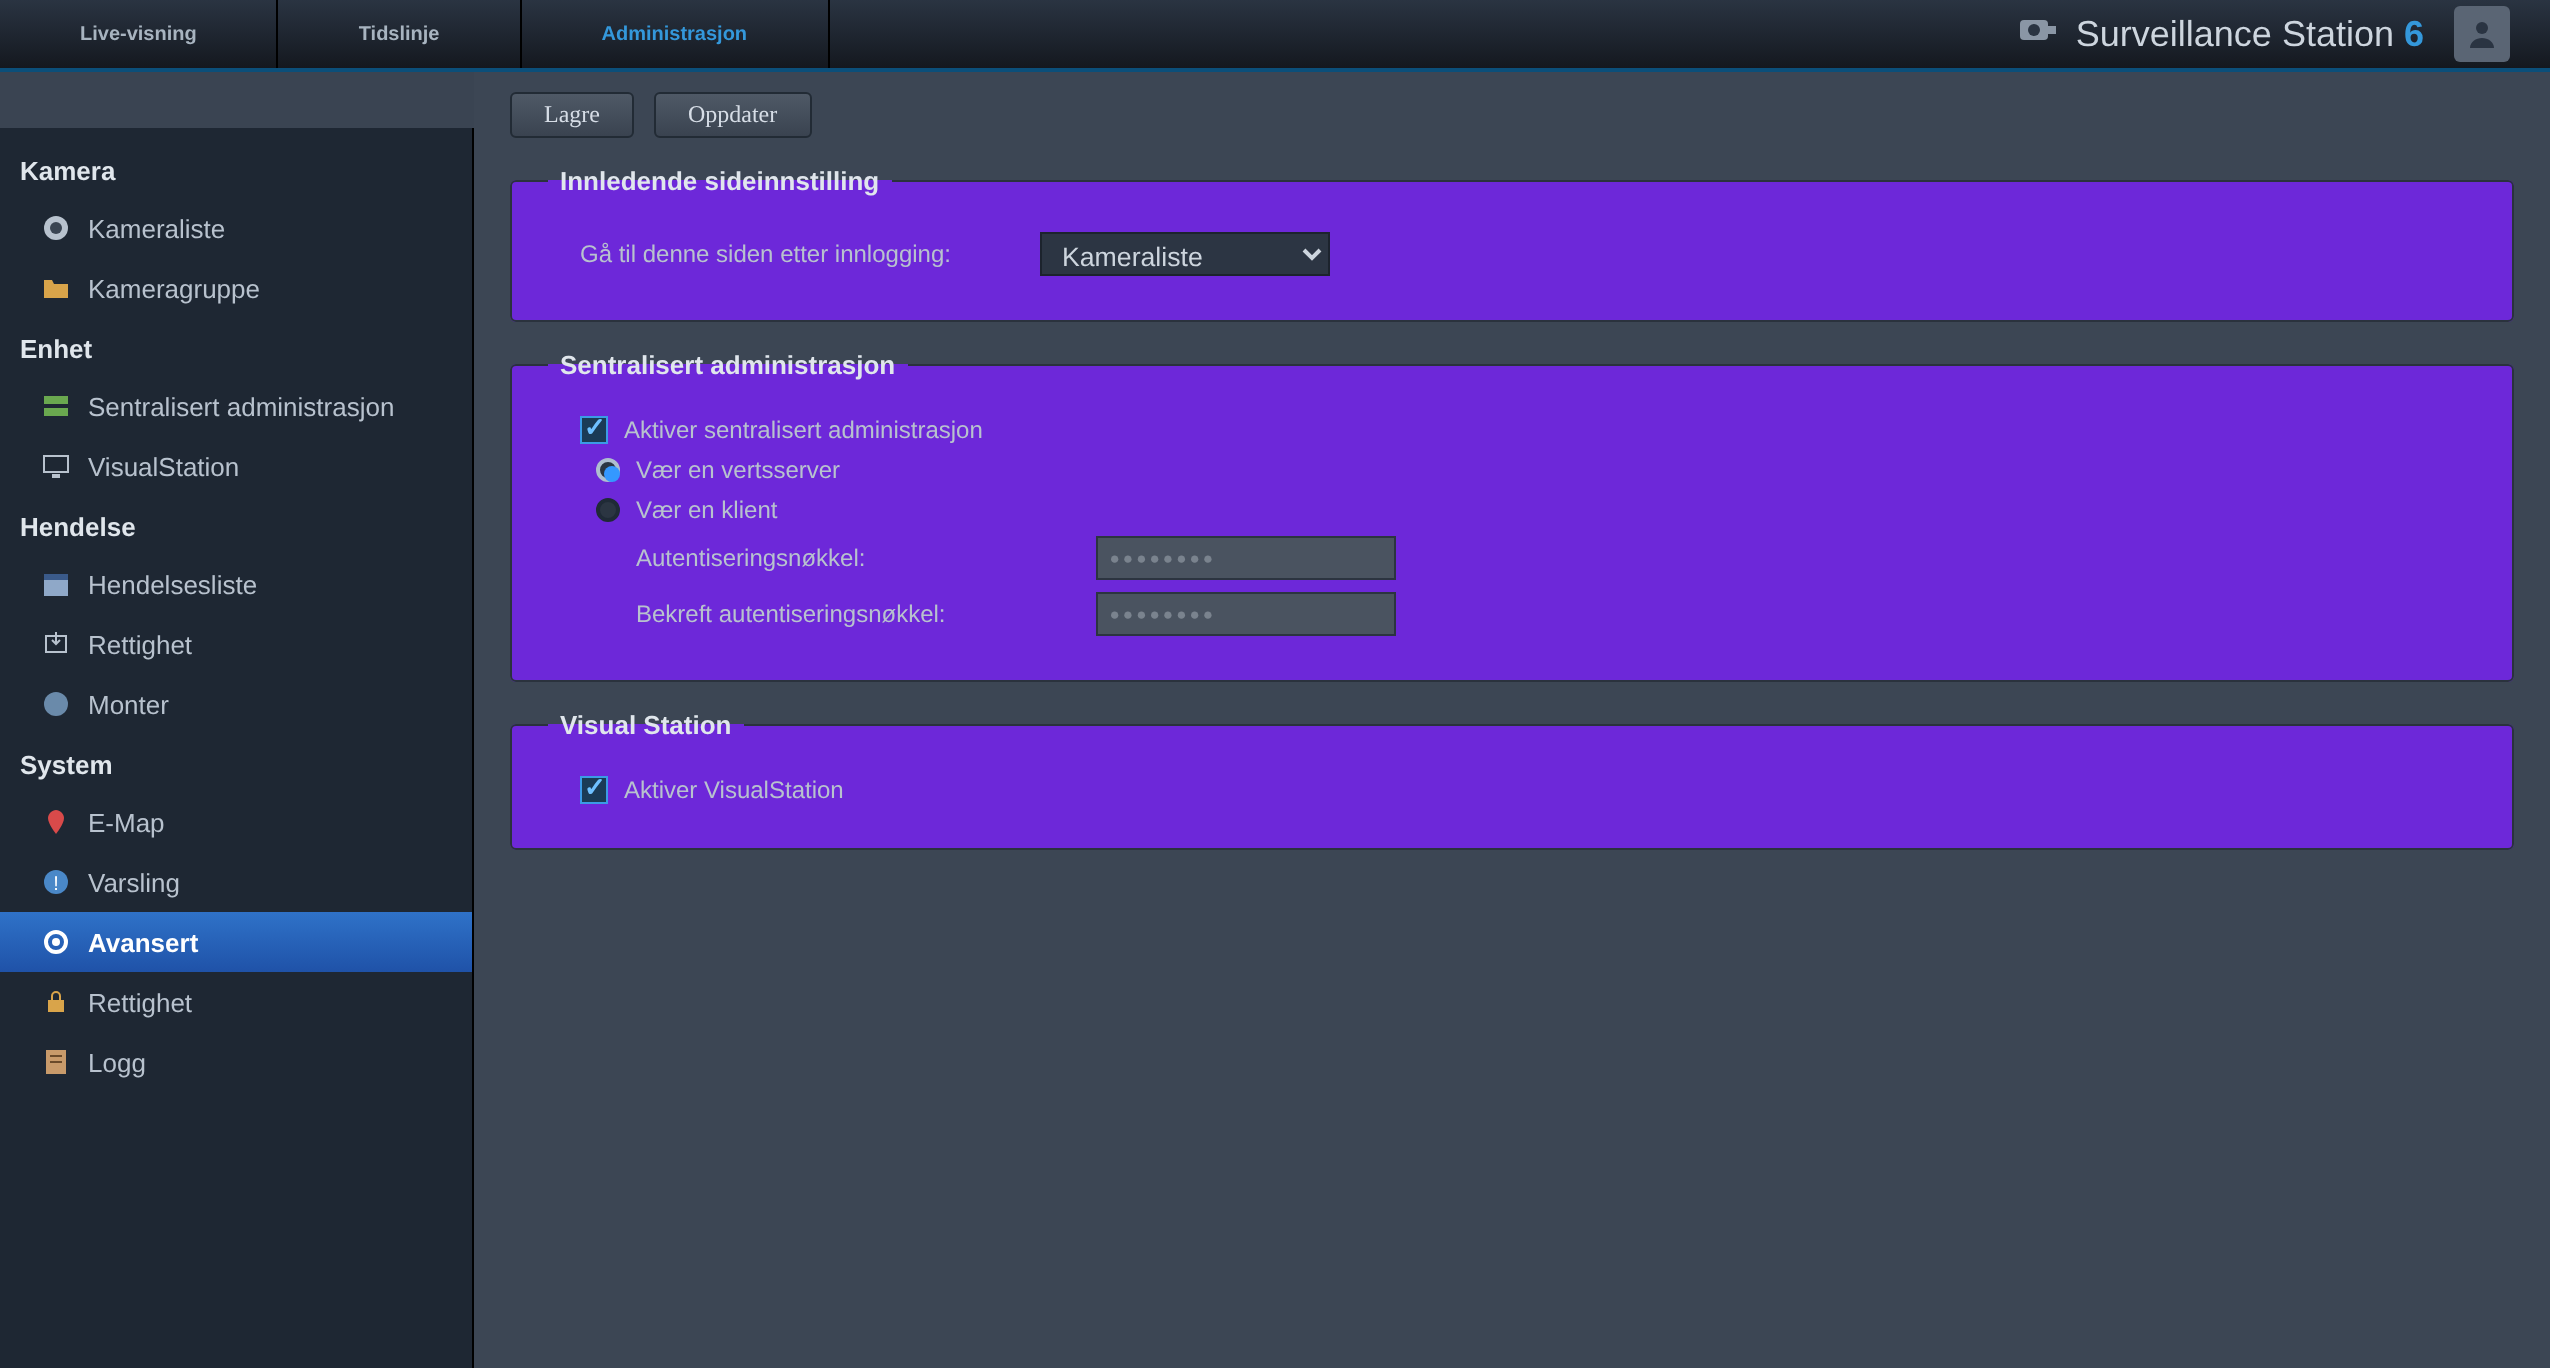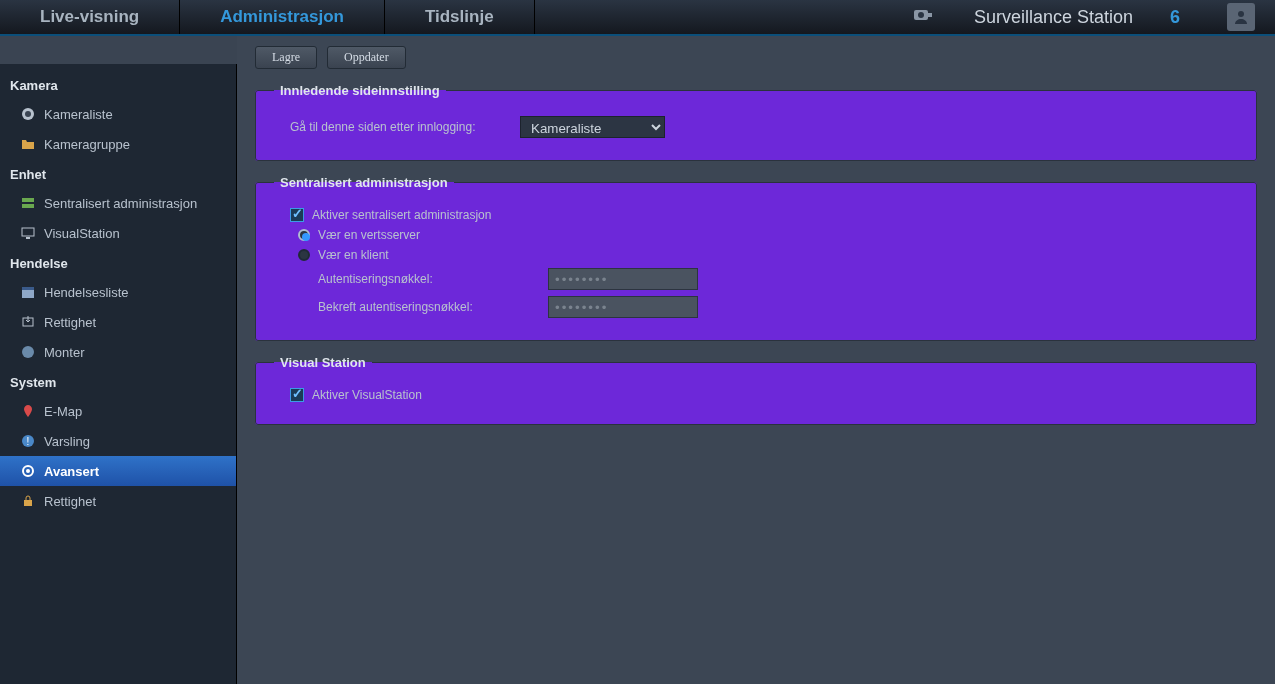--- a/index.html
+++ b/index.html
@@ -1,22 +1,22 @@
 <!DOCTYPE html>
 <html><head>
 <meta charset="utf-8">
 <style>
 * { margin: 0; padding: 0; box-sizing: border-box; }
 body { font-family: Arial, Helvetica, sans-serif; font-size: 12px; background: #3a4452; color: #c8d0da; width: 1275px; height: 684px; overflow: hidden; }
 
 .topbar { height: 36px; background: linear-gradient(#2a3442, #14181f); border-bottom: 2px solid #0b4f7a; display: flex; align-items: center; }
 .topnav { display: flex; height: 100%; }
-.topnav-item { padding: 16px 40px; display: flex; align-items: center; color: #a8b4c0; font-weight: bold; font-size: 17px; cursor: pointer; border-right: 1px solid #000; }
+.topnav-item { padding: 16px 40px; display: flex; align-items: center; color: #a8b4c0; font-weight: bold; font-size: 10px; cursor: pointer; border-right: 1px solid #000; }
 .topnav-item.active { color: #3498db; }
-.brand { margin-left: auto; display: flex; align-items: center; color: #cdd5de; font-size: 18px; padding-right: 10px; gap: 32px; }
+.brand { margin-left: auto; display: flex; align-items: center; color: #cdd5de; font-size: 18px; padding-right: 10px; }
 .brand .num { color: #3498db; margin-left: 5px; font-weight: bold; }
 .user-icon { width: 28px; height: 28px; margin-left: 15px; margin-right: 10px; background: #5a6574; border-radius: 3px; display:flex; align-items:center; justify-content:center; }
 
 .main { display: flex; height: calc(100% - 36px); }
 .sidebar { width: 237px; background: #1e2733; border-right: 1px solid #000; padding-top: 6px; margin-top: 28px; }
 .side-header { padding: 8px 10px 6px 10px; color: #e0e6ec; font-weight: bold; font-size: 13px; }
 .side-item { padding: 7px 10px 7px 20px; display: flex; align-items: center; color: #b8c2ce; cursor: pointer; font-size: 13px; }
 .side-item.selected { background: linear-gradient(#2f72c8, #1f52a8); color: #fff; font-weight: bold; }
 .side-icon { width: 16px; height: 16px; margin-right: 8px; display: inline-flex; align-items: center; justify-content: center; }
 
@@ -44,22 +44,22 @@
 .radio.checked::after { content: ""; position: absolute; top: 2px; left: 2px; width: 8px; height: 8px; border-radius: 50%; background: #3498ff; }
 
 .fld-label { width: 230px; display: inline-block; }
 </style>
 </head>
 <body>
 
 <div class="topbar">
   <div class="topnav">
     <div class="topnav-item">Live-visning</div>
+    <div class="topnav-item">Tidslinje</div>
     <div class="topnav-item active">Administrasjon</div>
-    <div class="topnav-item">Tidslinje</div>
   </div>
   <div class="brand">
     <span style="margin-right:8px;">
       <svg width="22" height="18" viewBox="0 0 22 18">
           <rect x="2" y="4" width="14" height="10" rx="2" fill="#8a96a5"></rect>
           <circle cx="9" cy="9" r="3" fill="#2a3442"></circle>
           <rect x="16" y="7" width="4" height="4" fill="#8a96a5"></rect>
         </svg>
     </span>
     <span>Surveillance Station</span>
@@ -172,20 +172,30 @@
     </div>
     <div class="side-item">
       <span class="side-icon">
           <svg width="14" height="14" viewBox="0 0 14 14">
             <rect x="3" y="6" width="8" height="6" fill="#d9a44a"></rect>
             <path d="M5 6V4a2 2 0 014 0v2" fill="none" stroke="#d9a44a"></path>
           </svg>
         </span>
       <span>Rettighet</span>
     </div>
+    <div class="side-item">
+      <span class="side-icon">
+          <svg width="14" height="14" viewBox="0 0 14 14">
+            <rect x="2" y="1" width="10" height="12" fill="#c89a6a"></rect>
+            <line x1="4" y1="4" x2="10" y2="4" stroke="#6a4a2a"></line>
+            <line x1="4" y1="7" x2="10" y2="7" stroke="#6a4a2a"></line>
+          </svg>
+        </span>
+      <span>Logg</span>
+    </div>
 
   </div>
 
   <div class="content">
     <div class="toolbar">
       <button class="btn">Lagre</button>
       <button class="btn">Oppdater</button>
     </div>
 
     <fieldset class="panel">

